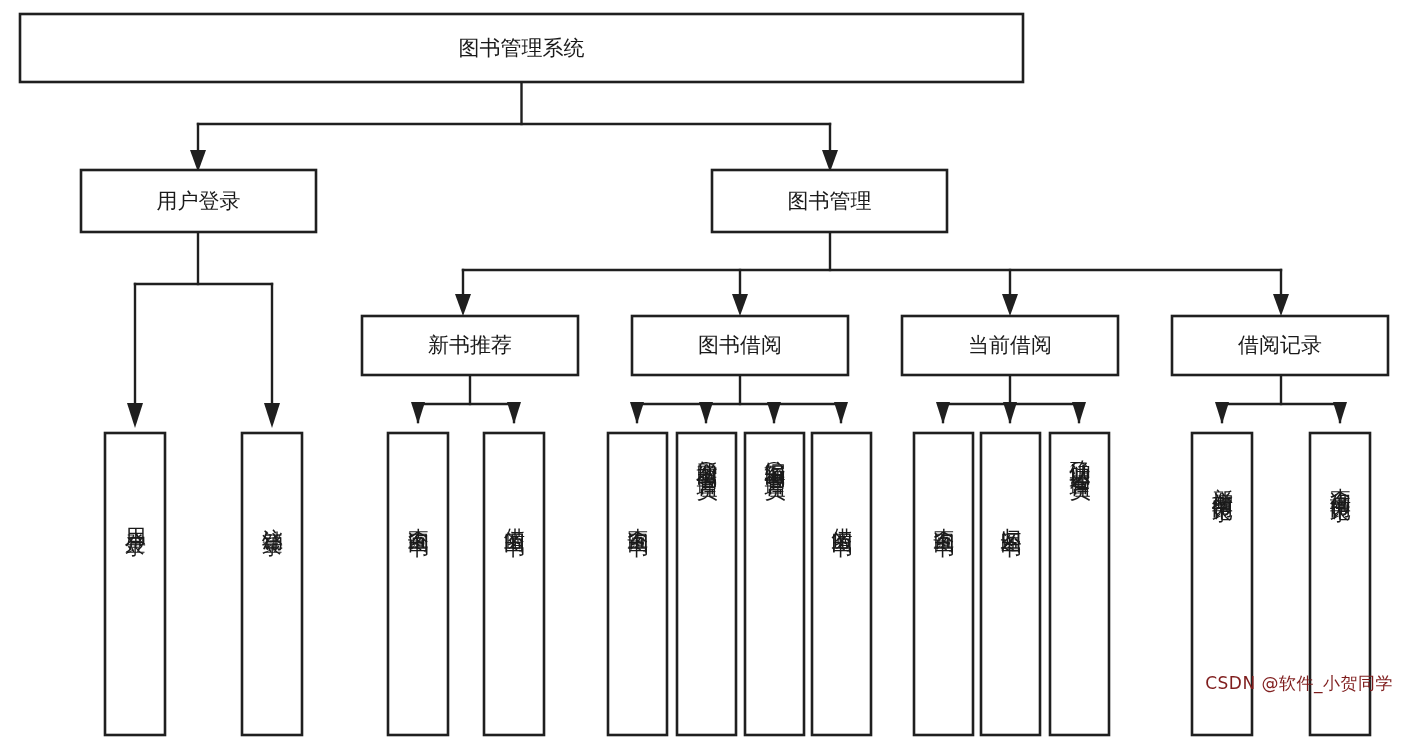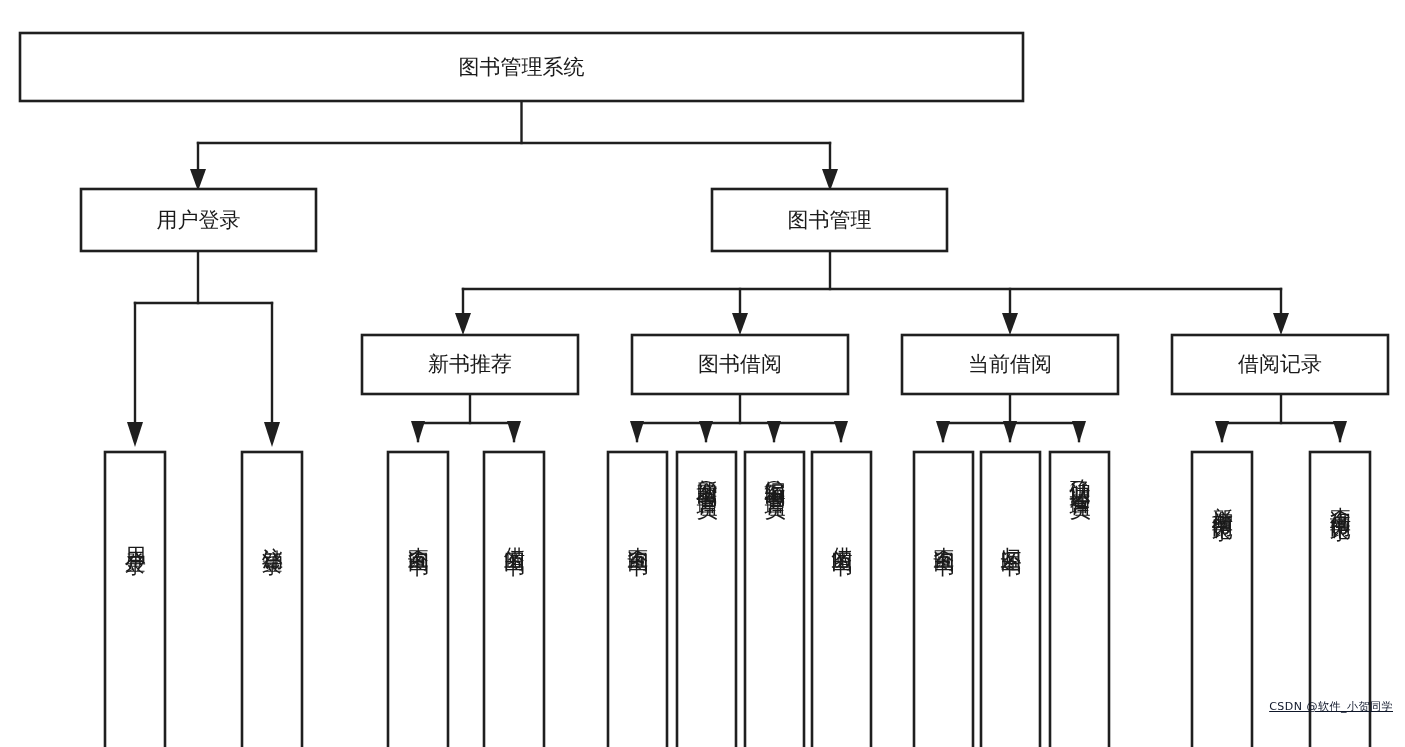--- a/index.html
+++ b/index.html
@@ -12,21 +12,20 @@
     width: 1405px;
     height: 747px;
     font-family: "DejaVu Sans", "Liberation Sans", sans-serif;
     overflow: hidden;
     position: relative;
   }
   #diagram-root {
     position: relative;
     width: 1405px;
     height: 699px;
-    margin-top: 19px;
   }
   svg#flow-svg {
     position: absolute;
     top: 0;
     left: 0;
     width: 1405px;
     height: 747px;
     display: block;
   }
   .node-box {
@@ -67,25 +66,24 @@
     color: #1a1a1a;
     letter-spacing: 3px;
     white-space: nowrap;
     text-align: center;
   }
   .watermark {
     position: absolute;
     right: 12px;
     bottom: 4px;
     font-family: "DejaVu Sans", "Liberation Sans", sans-serif;
-    font-size: 11px;
-    color: #0f172a;
+    font-size: 17px;
+    color: #7f1d1d;
     white-space: nowrap;
     letter-spacing: 0.5px;
-    text-decoration: underline;
   }
 </style>
 </head>
 <body>
 
 <div id="diagram-root">
 
   <svg id="flow-svg" viewBox="0 0 1405 747" xmlns="http://www.w3.org/2000/svg">
 
     <g>

